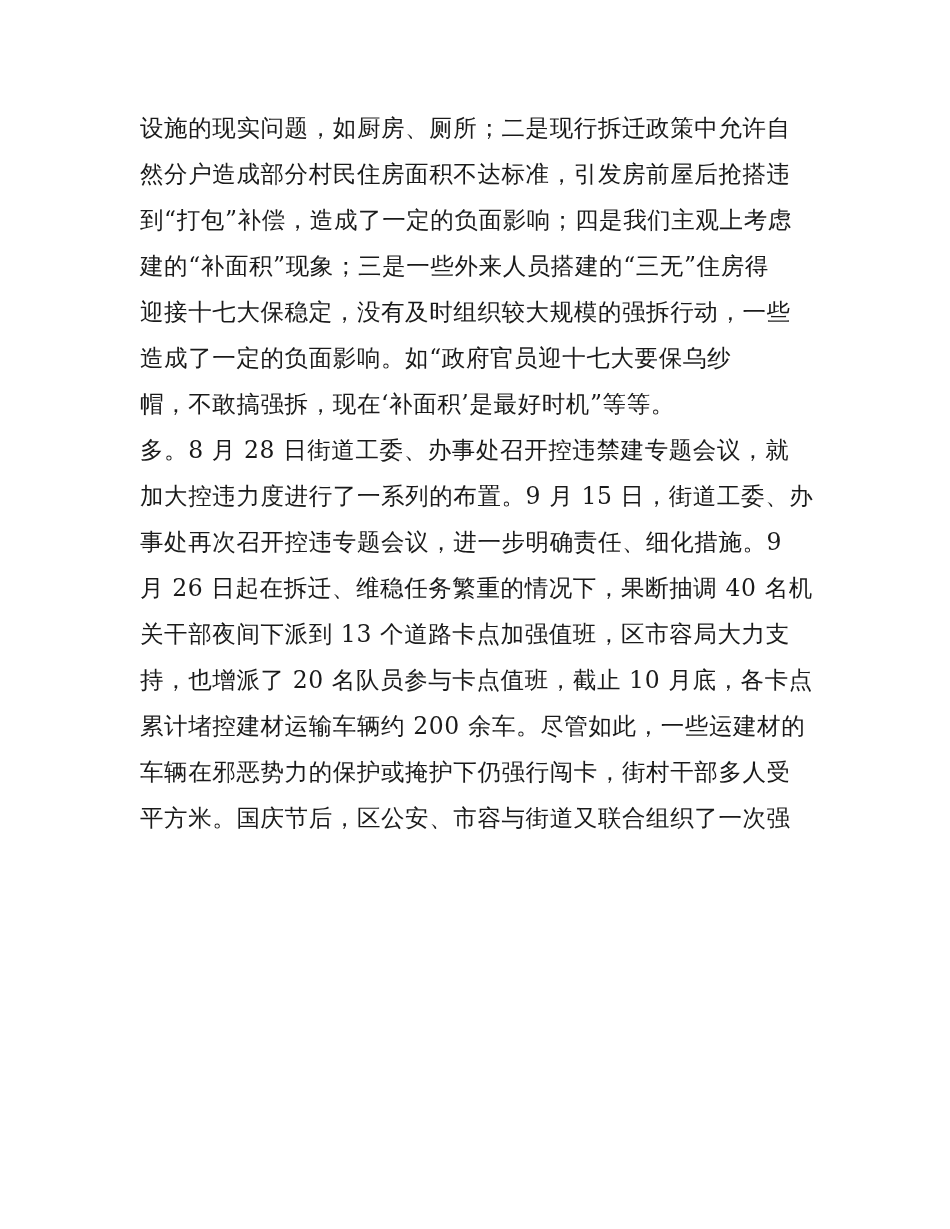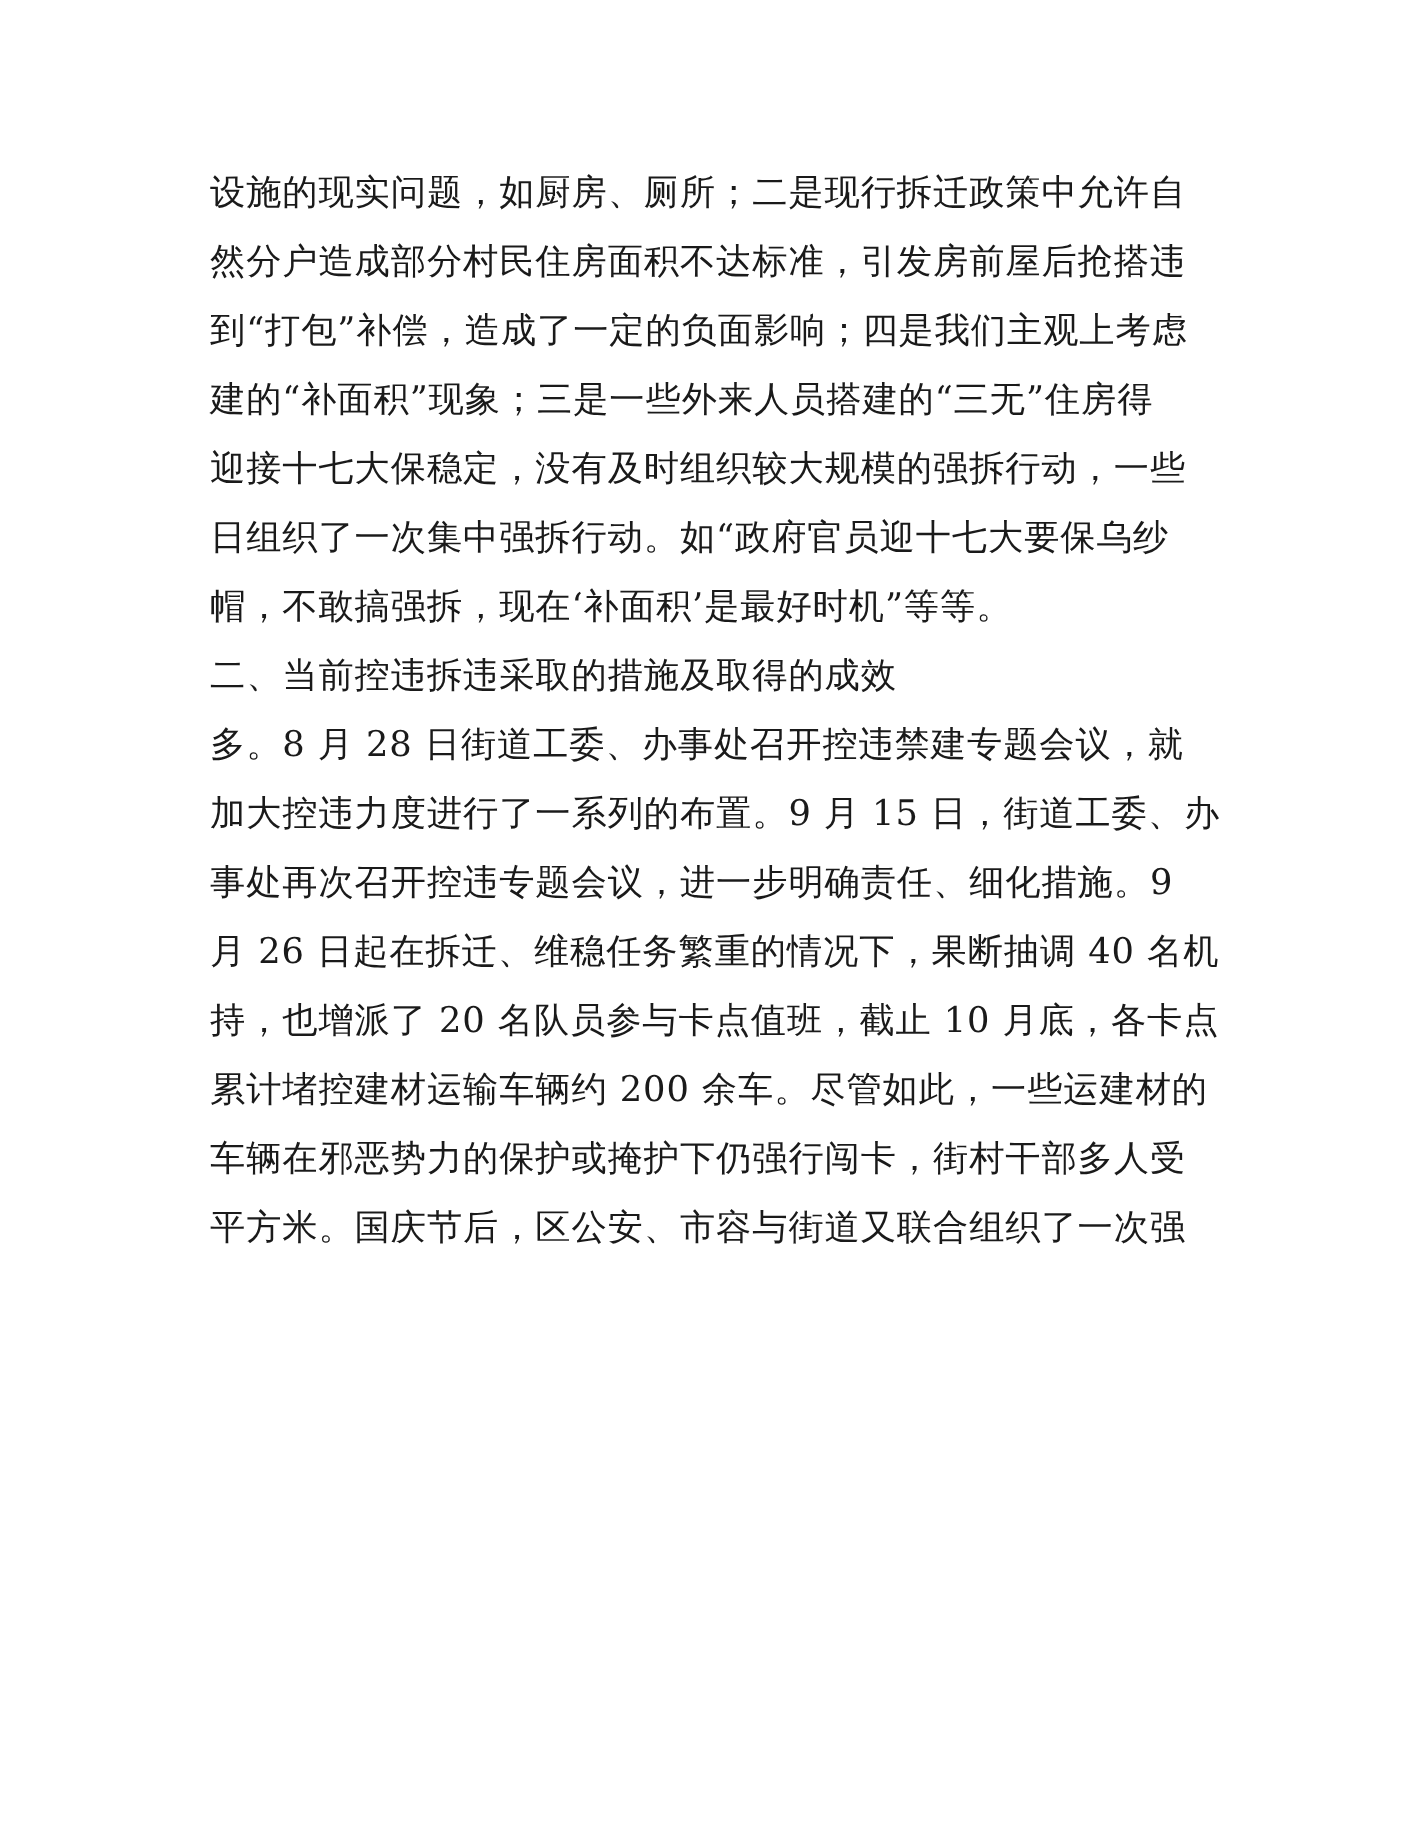--- a/index.html
+++ b/index.html
@@ -44,25 +44,25 @@
 </head>
 <body>
 
 <div class="page">
   <div class="content">
     <span class="line">设施的现实问题，如厨房、厕所；二是现行拆迁政策中允许自</span>
     <span class="line">然分户造成部分村民住房面积不达标准，引发房前屋后抢搭违</span>
     <span class="line">到“打包”补偿，造成了一定的负面影响；四是我们主观上考虑</span>
     <span class="line">建的“补面积”现象；三是一些外来人员搭建的“三无”住房得</span>
     <span class="line">迎接十七大保稳定，没有及时组织较大规模的强拆行动，一些</span>
-    <span class="line">日组织了一次集中强拆行动。如“政府官员迎十七大要保乌纱</span>
+    <span class="line">造成了一定的负面影响。如“政府官员迎十七大要保乌纱</span>
     <span class="line">帽，不敢搞强拆，现在‘补面积’是最好时机”等等。</span>
-    <span class="line heading">二、当前控违拆违采取的措施及取得的成效</span>
     <span class="line">多。8 月 28 日街道工委、办事处召开控违禁建专题会议，就</span>
     <span class="line">加大控违力度进行了一系列的布置。9 月 15 日，街道工委、办</span>
     <span class="line">事处再次召开控违专题会议，进一步明确责任、细化措施。9</span>
     <span class="line">月 26 日起在拆迁、维稳任务繁重的情况下，果断抽调 40 名机</span>
+    <span class="line">关干部夜间下派到 13 个道路卡点加强值班，区市容局大力支</span>
     <span class="line">持，也增派了 20 名队员参与卡点值班，截止 10 月底，各卡点</span>
     <span class="line">累计堵控建材运输车辆约 200 余车。尽管如此，一些运建材的</span>
     <span class="line">车辆在邪恶势力的保护或掩护下仍强行闯卡，街村干部多人受</span>
     <span class="line">平方米。国庆节后，区公安、市容与街道又联合组织了一次强</span>
   </div>
 </div>
 
 </body></html>

